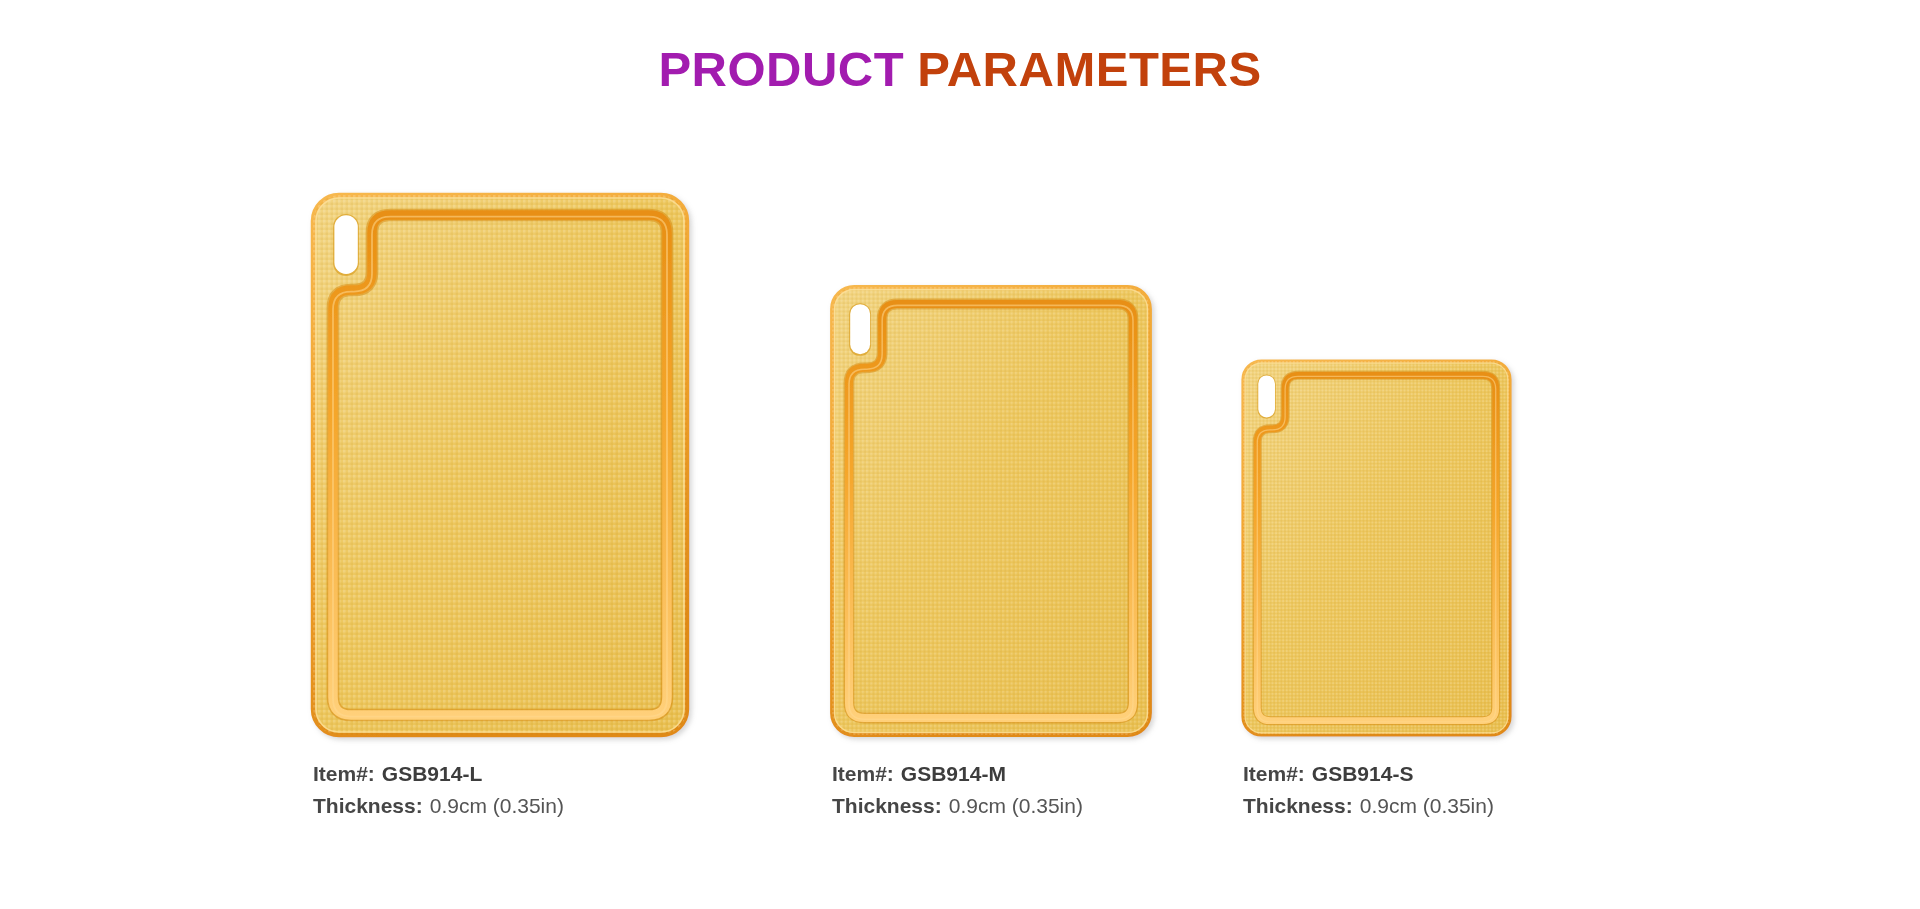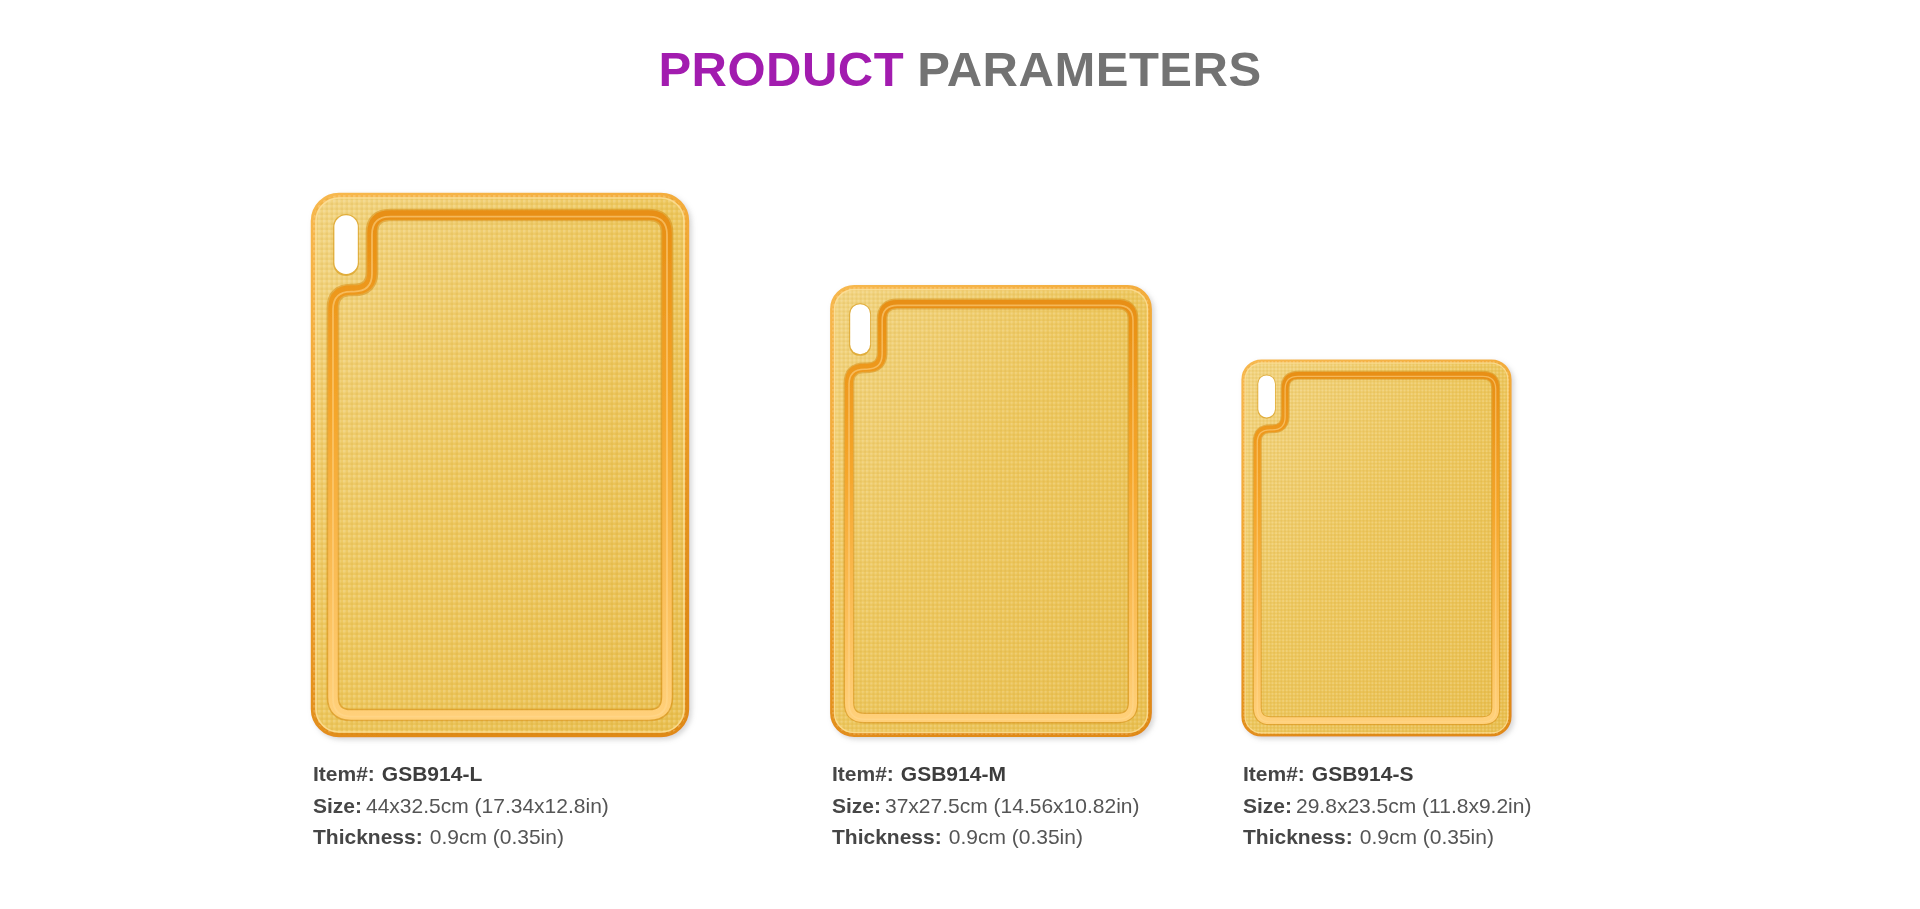--- a/index.html
+++ b/index.html
@@ -30,21 +30,21 @@
     left: 0;
     width: 1920px;
     text-align: center;
     font-size: 49px;
     font-weight: bold;
     letter-spacing: 0.5px;
     line-height: 58px;
     white-space: nowrap;
   }
   .title .t-dark { color: #a21caf; }
-  .title .t-blue { color: #737373; }
+  .title .t-blue { color: #c2410c; }
   .title .t-space { display: inline-block; width: 13px; }
 
   
   .boards {
     position: absolute;
     left: 0;
     top: 0;
     width: 1920px;
     height: 909px;
   }
@@ -149,23 +149,20 @@
       <rect x="20" y="19" width="26" height="62" rx="13" ry="13" fill="#d99b1c" opacity="0.65"></rect>
       <rect x="21.4" y="20.2" width="23.4" height="58.8" rx="11.7" ry="11.7" fill="#ffffff"></rect>
     </g>
   </svg>
         </div>
         <div class="specs" style="top: 758px; left: 0px;">
     <div class="spec-line">
       <span class="spec-label">Item#:</span><span class="gap-m"></span><span class="spec-value bold">GSB914-L</span>
     </div>
     <div class="spec-line">
-      <span class="spec-label">Size:</span><span class="gap-s"></span><span class="spec-value">44x32.5cm (17.34x12.8in)</span>
-    </div>
-    <div class="spec-line">
       <span class="spec-label">Thickness:</span><span class="gap-m"></span><span class="spec-value">0.9cm (0.35in)</span>
     </div>
         </div>
       </div>
       <div class="product" style="left: 812px; top: 0px; bottom: auto; height: 909px; width: 480px; margin-left: 20px;">
         <div class="board-wrap" style="left: 0px; top: 287px;">
   <svg class="board-svg" width="326" height="456" viewBox="0 0 326 456" xmlns="http://www.w3.org/2000/svg">
     <defs>
       <linearGradient id="face_b1" x1="0" y1="0" x2="1" y2="1">
         <stop offset="0%" stop-color="#f2d481"></stop>
@@ -210,23 +207,20 @@
       <rect x="17.005347593582886" y="16.15508021390374" width="22.106951871657753" height="52.71657754010695" rx="11.053475935828876" ry="11.053475935828876" fill="#d99b1c" opacity="0.65"></rect>
       <rect x="18.19572192513369" y="17.175401069518713" width="19.896256684491977" height="49.99572192513369" rx="9.948128342245989" ry="9.948128342245989" fill="#ffffff"></rect>
     </g>
   </svg>
         </div>
         <div class="specs" style="top: 758px; left: 0px;">
     <div class="spec-line">
       <span class="spec-label">Item#:</span><span class="gap-m"></span><span class="spec-value bold">GSB914-M</span>
     </div>
     <div class="spec-line">
-      <span class="spec-label">Size:</span><span class="gap-s"></span><span class="spec-value">37x27.5cm (14.56x10.82in)</span>
-    </div>
-    <div class="spec-line">
       <span class="spec-label">Thickness:</span><span class="gap-m"></span><span class="spec-value">0.9cm (0.35in)</span>
     </div>
         </div>
       </div>
       <div class="product" style="left: 1243px; top: 0px; bottom: auto; height: 681px; width: 480px;">
         <div class="board-wrap" style="left: 0px; top: 361px;">
   <svg class="board-svg" width="275" height="382" viewBox="0 0 275 382" xmlns="http://www.w3.org/2000/svg">
     <defs>
       <linearGradient id="face_b2" x1="0" y1="0" x2="1" y2="1">
         <stop offset="0%" stop-color="#f2d481"></stop>
@@ -271,22 +265,19 @@
       <rect x="14.27807486631016" y="13.56417112299465" width="18.56149732620321" height="44.26203208556149" rx="9.280748663101605" ry="9.280748663101605" fill="#d99b1c" opacity="0.65"></rect>
       <rect x="15.277540106951871" y="14.420855614973261" width="16.70534759358289" height="41.97754010695187" rx="8.352673796791445" ry="8.352673796791445" fill="#ffffff"></rect>
     </g>
   </svg>
         </div>
         <div class="specs" style="top: 758px; left: 0px;">
     <div class="spec-line">
       <span class="spec-label">Item#:</span><span class="gap-m"></span><span class="spec-value bold">GSB914-S</span>
     </div>
     <div class="spec-line">
-      <span class="spec-label">Size:</span><span class="gap-s"></span><span class="spec-value">29.8x23.5cm (11.8x9.2in)</span>
-    </div>
-    <div class="spec-line">
       <span class="spec-label">Thickness:</span><span class="gap-m"></span><span class="spec-value">0.9cm (0.35in)</span>
     </div>
         </div>
       </div>
     </div>
 
 </div>
 
 </body></html>

